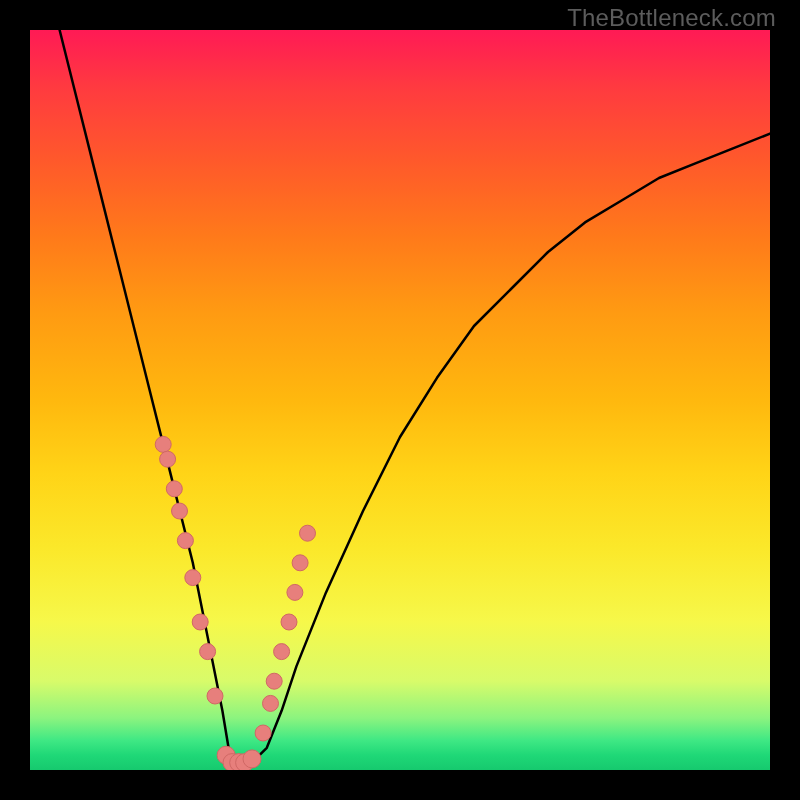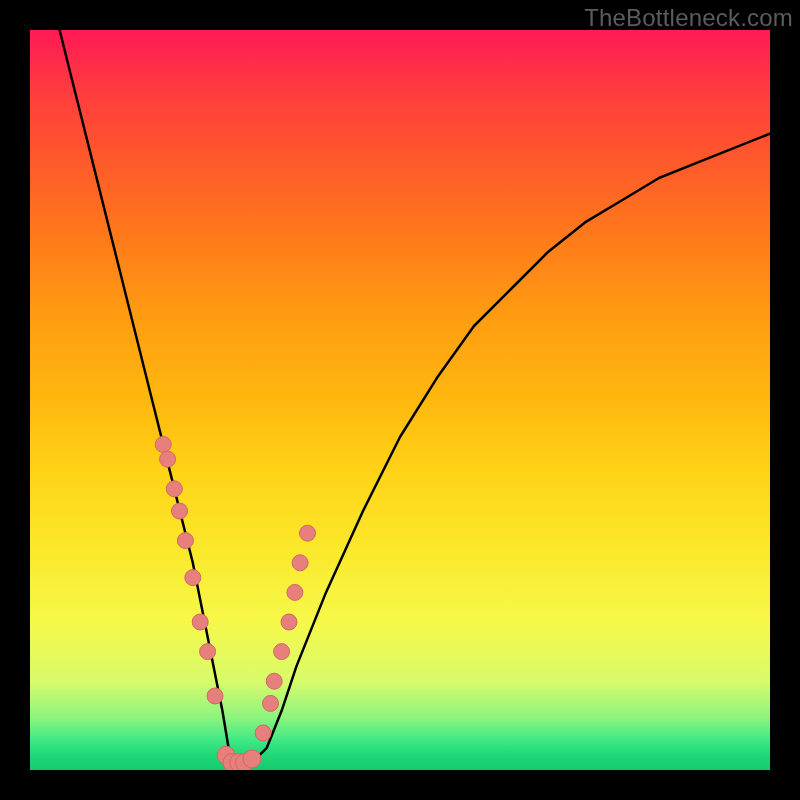--- a/index.html
+++ b/index.html
@@ -13,21 +13,21 @@
   }
   .outer {
     position: relative;
     width: 800px;
     height: 800px;
     background: #000;
   }
   .watermark {
     position: absolute;
     top: 4px;
-    right: 7px;
+    right: 24px;
     color: #5c5c5c;
     font-size: 24px;
     font-weight: 500;
     letter-spacing: 0.2px;
     z-index: 10;
   }
   .plot-area {
     position: absolute;
     left: 30px;
     top: 30px;

